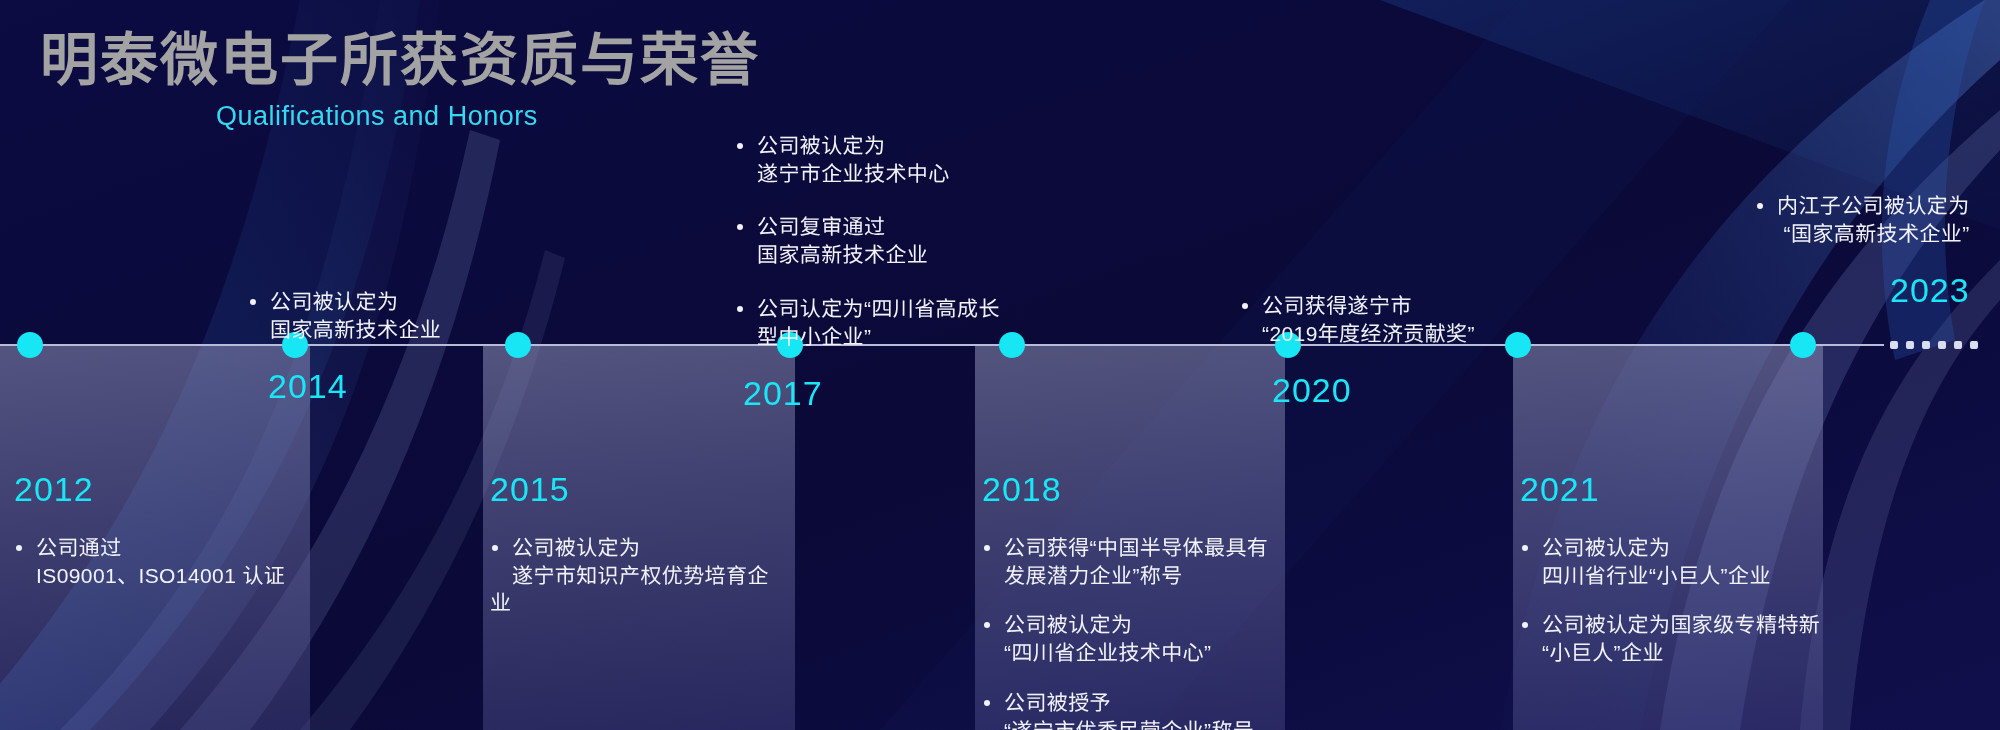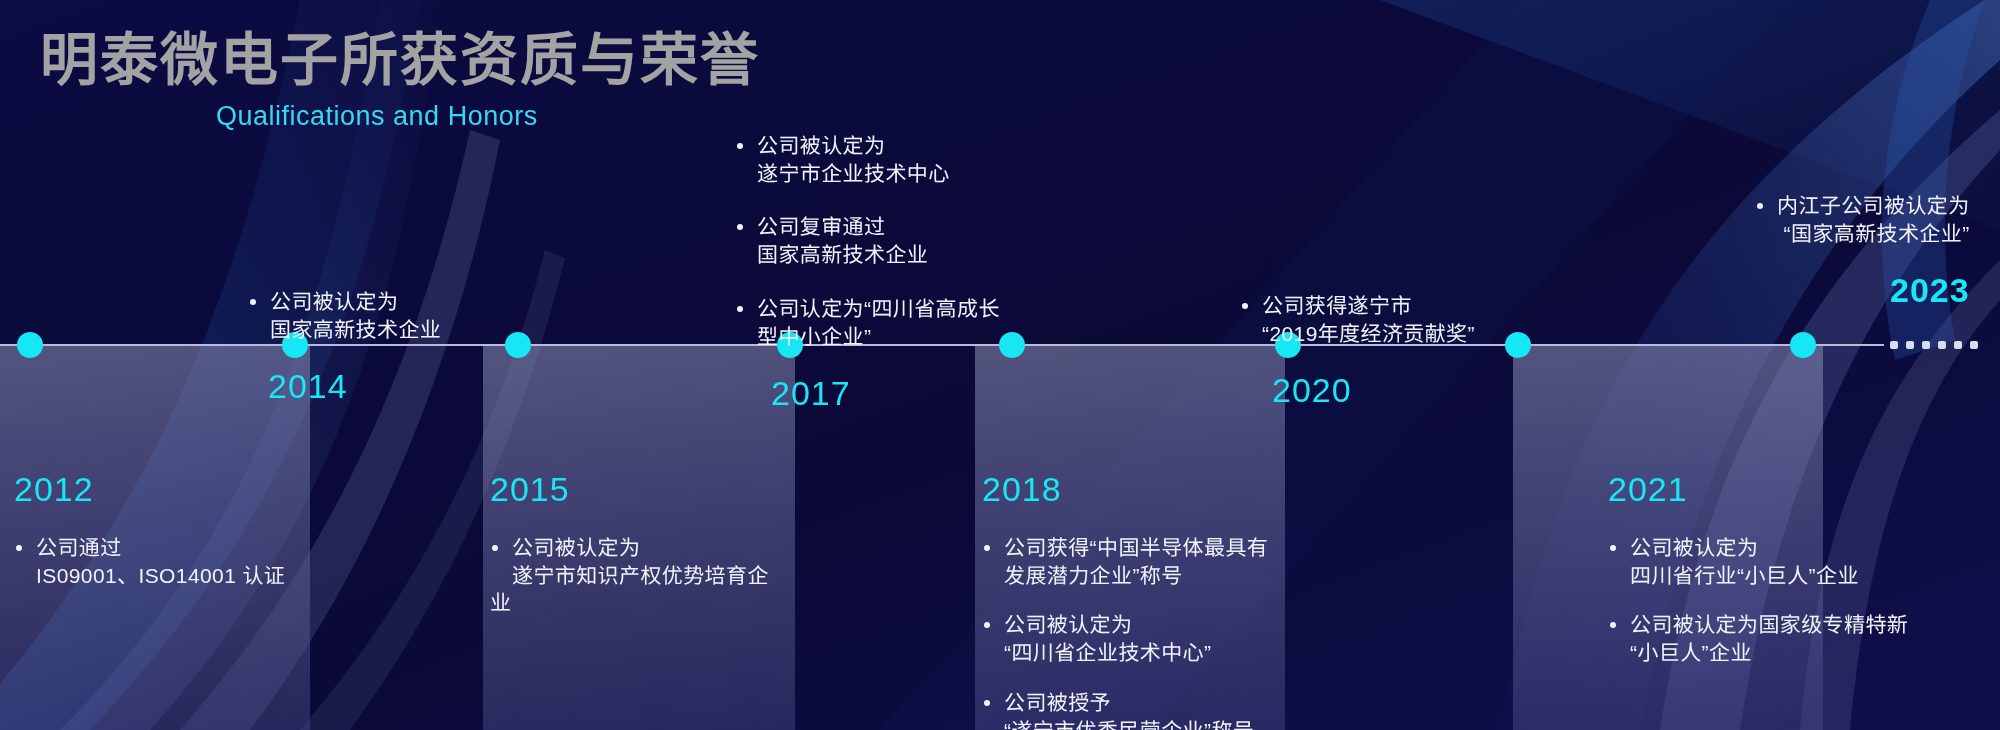--- a/index.html
+++ b/index.html
@@ -231,41 +231,41 @@
       </li>
       <li>
         <span class="bl-line">公司复审通过</span>
         <span class="bl-line">国家高新技术企业</span>
       </li>
       <li>
         <span class="bl-line">公司认定为“四川省高成长</span>
         <span class="bl-line">型中小企业”</span>
       </li>
     </ul>
-    <div class="year" style="margin-left:36px;">2017</div>
+    <div class="year" style="margin-left:8px;">2017</div>
   </div>
 
   <div class="group above" style="left:1240px; top:292px;">
     <ul class="bullets">
       <li>
         <span class="bl-line">公司获得遂宁市</span>
         <span class="bl-line">“2019年度经济贡献奖”</span>
       </li>
     </ul>
     <div class="year" style="margin-left:32px;">2020</div>
   </div>
 
   <div class="group above" style="left:1755px; top:192px;text-align:right;">
     <ul class="bullets">
       <li>
         <span class="bl-line">内江子公司被认定为</span>
         <span class="bl-line">“国家高新技术企业”</span>
       </li>
     </ul>
-    <div class="year" style="font-weight:bold;">2023</div>
+    <div class="year" style="">2023</div>
   </div>
 
   <div class="group below" style="left:14px; top:472px;">
     <div class="year">2012</div>
     <ul class="bullets">
       <li>
         <span class="bl-line">公司通过</span>
         <span class="bl-line">IS09001、ISO14001 认证</span>
       </li>
     </ul>
@@ -293,21 +293,21 @@
         <span class="bl-line">公司被认定为</span>
         <span class="bl-line">“四川省企业技术中心”</span>
       </li>
       <li>
         <span class="bl-line">公司被授予</span>
         <span class="bl-line">“遂宁市优秀民营企业”称号</span>
       </li>
     </ul>
   </div>
 
-  <div class="group below" style="left:1608px; top:472px;">
+  <div class="group below" style="left:1520px; top:472px;">
     <div class="year">2021</div>
     <ul class="bullets">
       <li>
         <span class="bl-line">公司被认定为</span>
         <span class="bl-line">四川省行业“小巨人”企业</span>
       </li>
       <li>
         <span class="bl-line">公司被认定为国家级专精特新</span>
         <span class="bl-line">“小巨人”企业</span>
       </li>

